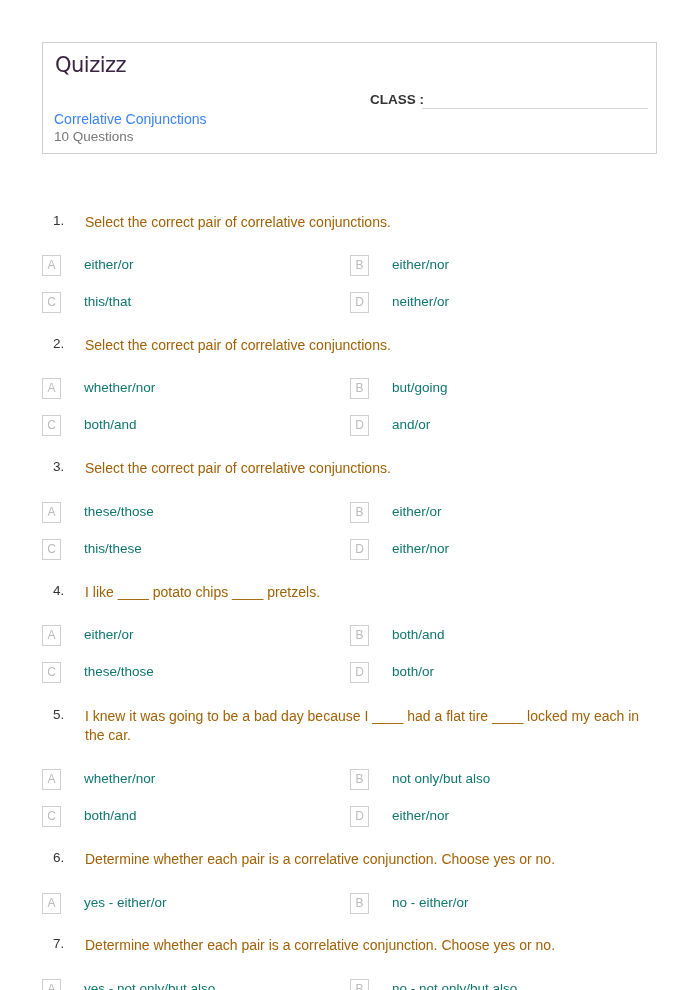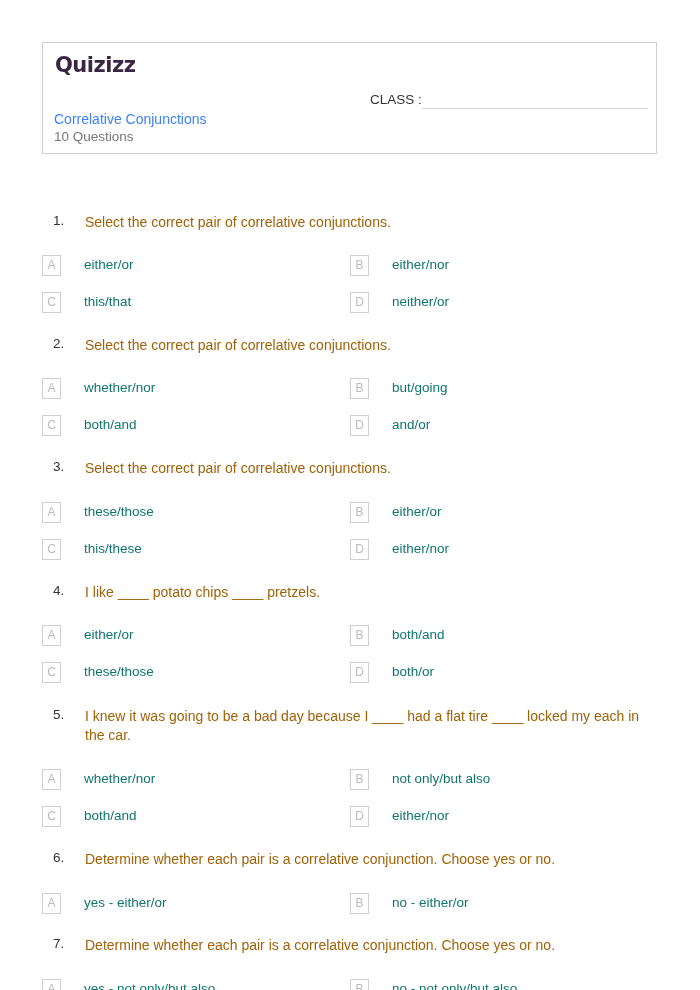--- a/index.html
+++ b/index.html
@@ -1,38 +1,38 @@
 <!DOCTYPE html>
 <html><head>
 <meta charset="utf-8">
 <style>
   html, body { margin:0; padding:0; background:#ffffff; }
   body { width:700px; height:990px; overflow:hidden; position:relative; font-family:"Liberation Sans", sans-serif; color:#333; }
   .header-box { position:absolute; left:42px; top:42px; width:615px; height:112px; border:1px solid #cfcfcf; box-sizing:border-box; }
-  .logo { position:absolute; left:12px; top:10px; font-family:"DejaVu Sans", sans-serif; font-weight:bold; font-size:21px; color:#3a2542; letter-spacing:-0.5px; }
+  .logo { position:absolute; left:12px; top:10px; font-family:"DejaVu Sans", sans-serif; font-weight:normal; font-size:21px; color:#3a2542; letter-spacing:-0.5px; }
   .ws-title { position:absolute; left:11px; top:68px; font-size:14px; color:#3b82f6; }
   .ws-count { position:absolute; left:11px; top:86px; font-size:13.5px; color:#777; }
   .field { position:absolute; left:327px; height:20px; width:278px; }
   .field .lbl { position:absolute; left:0; bottom:2px; font-size:13.5px; color:#333; }
   .field .line { position:absolute; left:52px; right:0; bottom:0; border-bottom:1px solid #d8d8d8; }
   .q { position:absolute; left:0; width:700px; }
   .q-num { position:absolute; left:53px; font-size:13.5px; color:#333; }
   .q-text { position:absolute; left:85px; width:570px; font-size:14px; line-height:19px; color:#a16207; }
   .opt { position:absolute; height:21px; }
   .opt .box { position:absolute; left:0; top:0; width:19px; height:21px; border:1px solid #cfcfcf; box-sizing:border-box; font-size:12px; color:#bbb; text-align:center; line-height:19px; }
   .opt .otext { position:absolute; left:42px; top:2px; font-size:13.5px; color:#0f766e; white-space:nowrap; }
 </style>
 </head>
 <body>
 
 <div class="header-box">
   <div class="logo">Quizizz</div>
   <div class="ws-title">Correlative Conjunctions</div>
   <div class="ws-count">10 Questions</div>
-  <div class="field" style="top:46px;">
+  <div class="field" style="top:46px;font-weight:bold;">
     <span class="lbl">CLASS :</span>
     <span class="line"></span>
   </div>
 </div>
 
 <div class="q" style="top:213px;">
   <span class="q-num">1.</span>
   <span class="q-text">Select the correct pair of correlative conjunctions.</span>
 </div>
 <div class="opt" style="left:42px; top:255px;">

